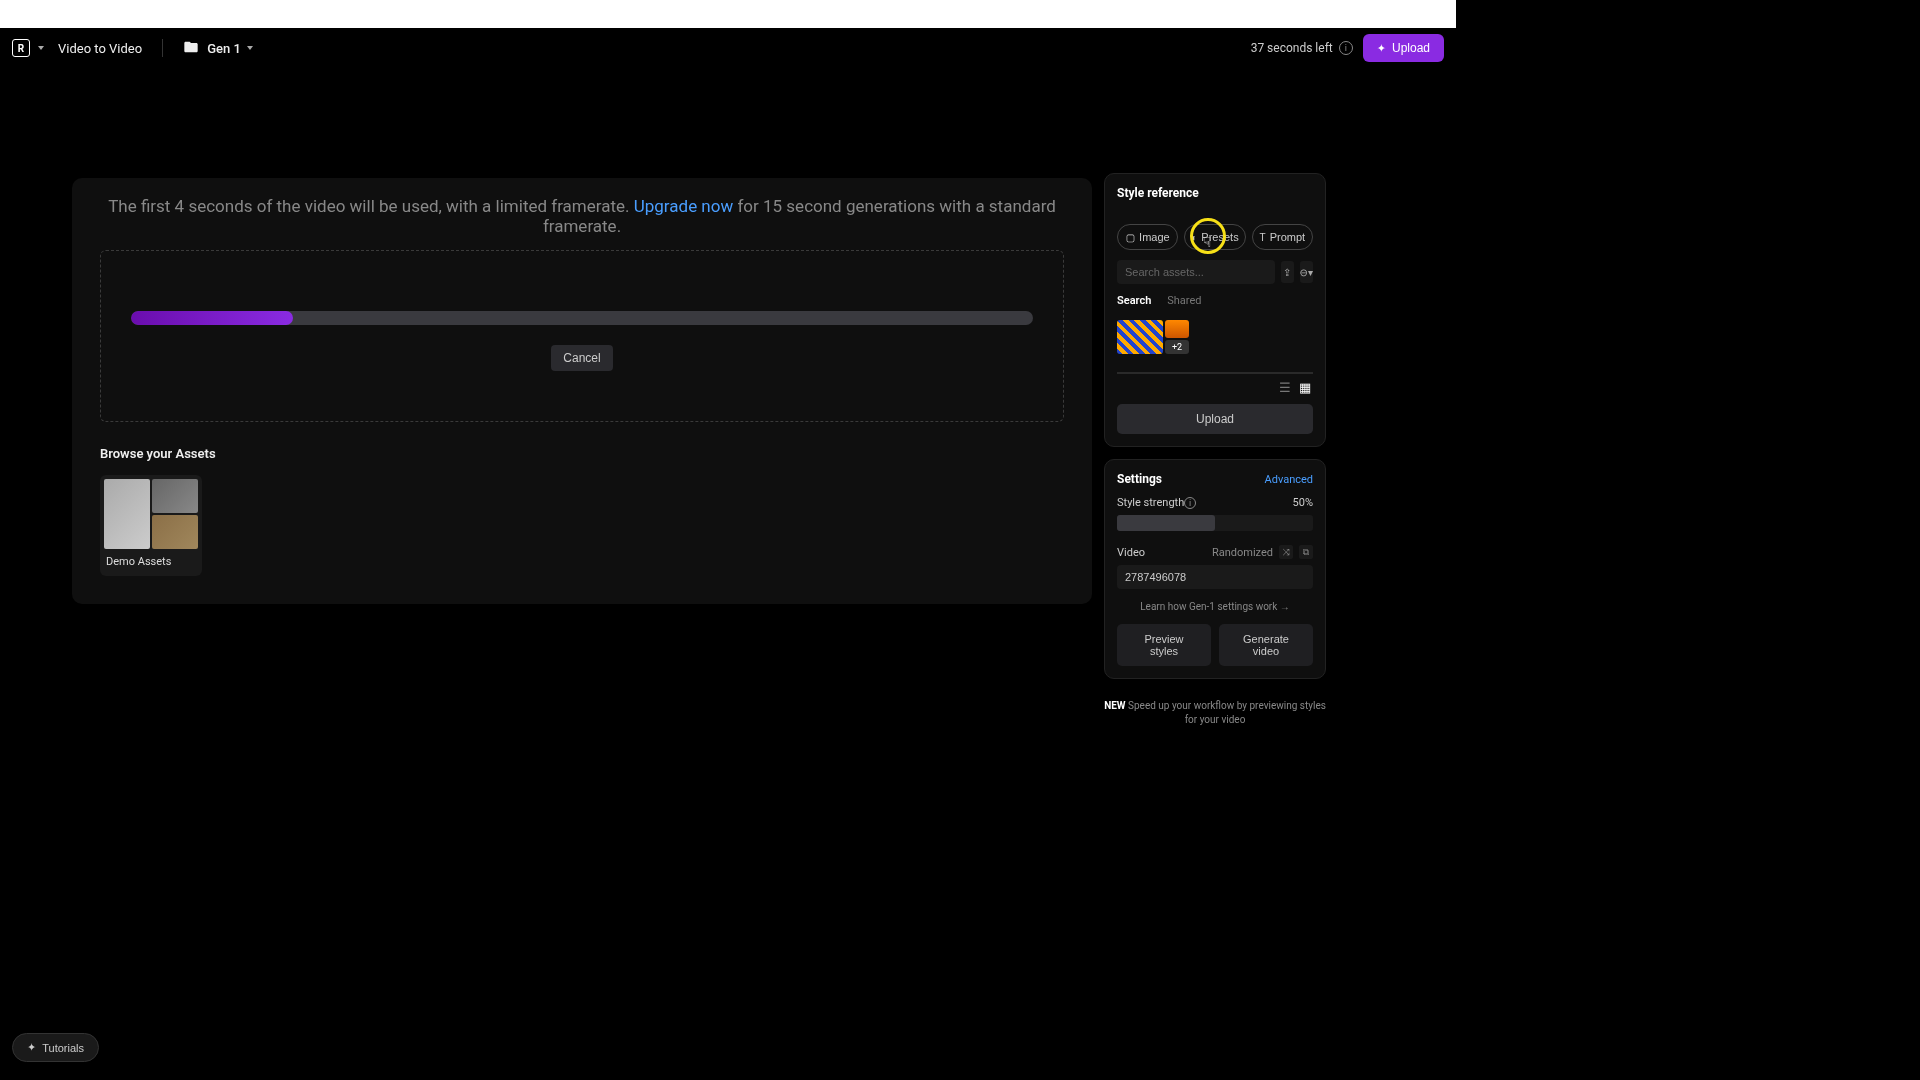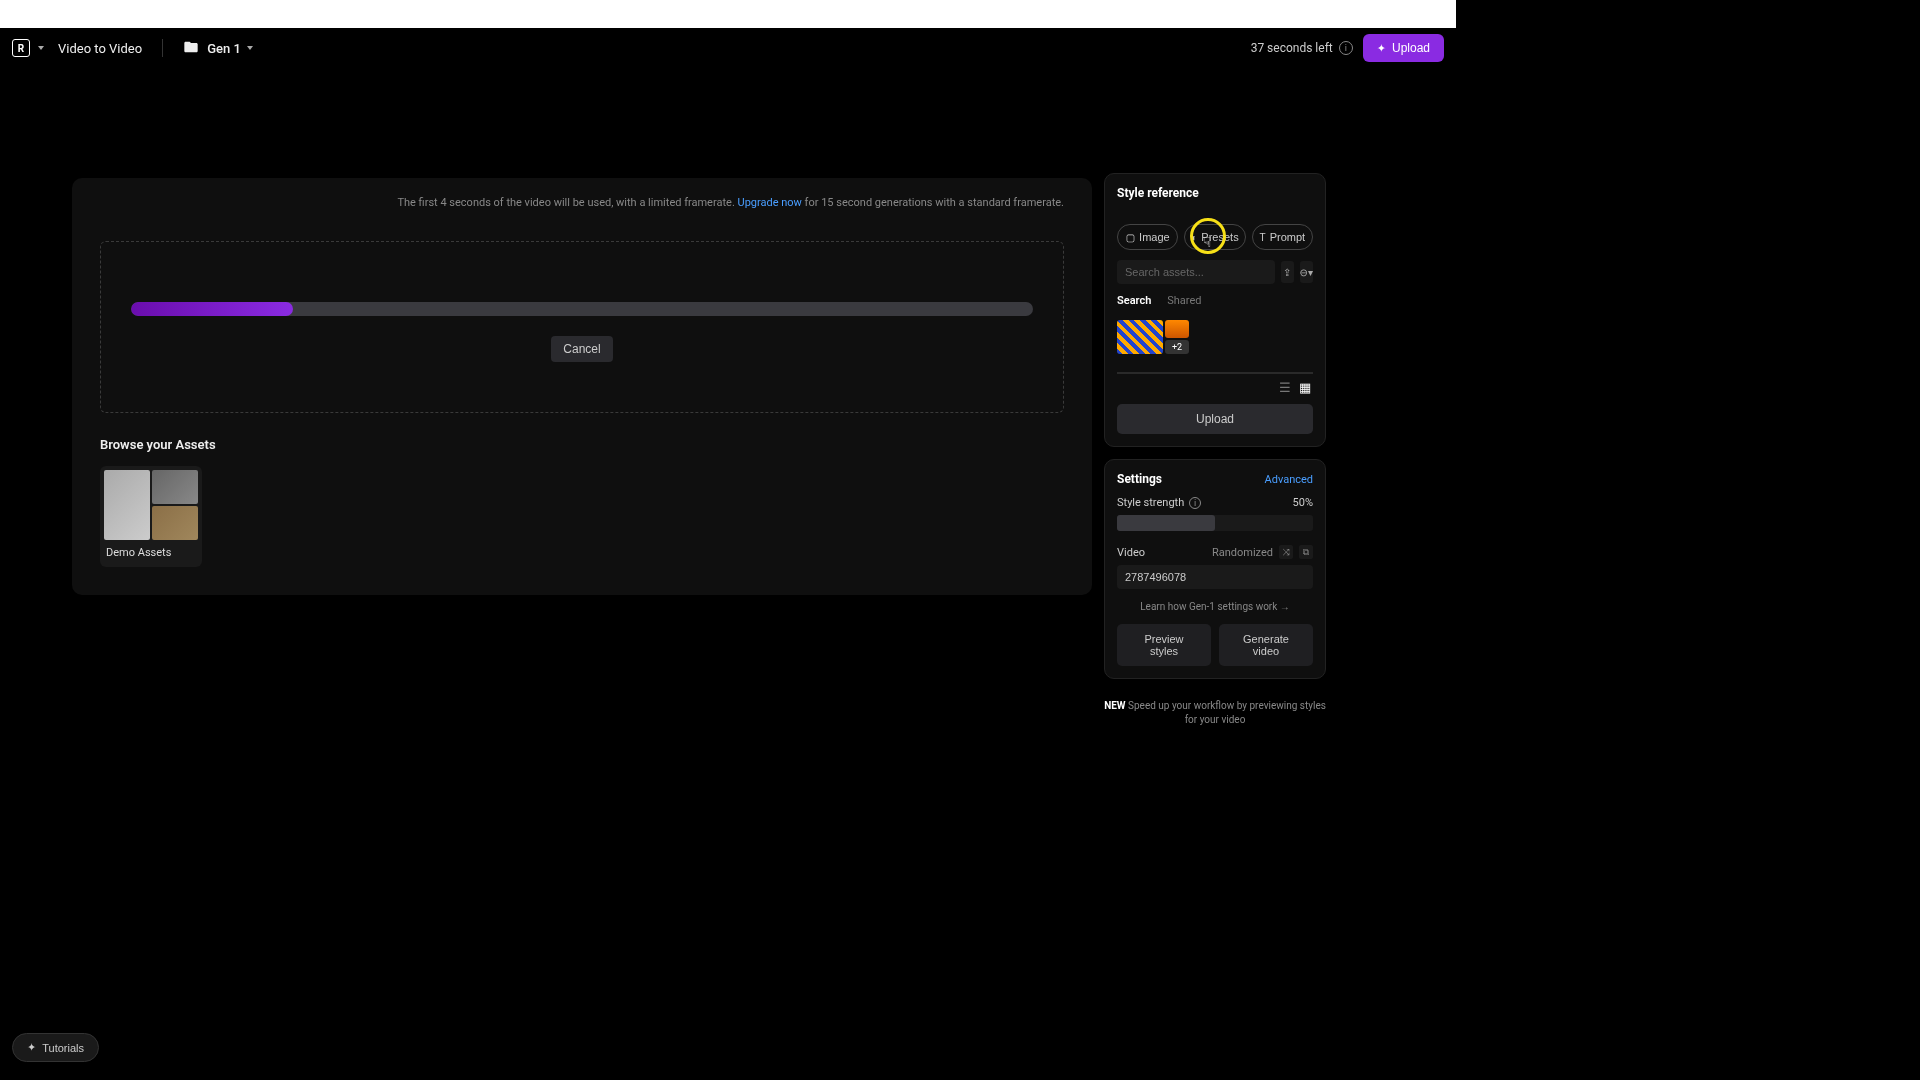--- a/index.html
+++ b/index.html
@@ -79,24 +79,24 @@
 .left-panel {
   flex: 1;
   background: #0f0f0f;
   border-radius: 10px;
   padding: 18px 28px 28px 28px;
   max-width: 1020px;
   margin-left: 60px;
 }
 
 .framerate-text {
-  text-align: right;
-  font-size: 11px;
+  text-align: center;
+  font-size: 17px;
   color: #888;
-  margin-bottom: 32px;
+  margin-bottom: 14px;
 }
 .framerate-text a { color: #4a9eff; text-decoration: none; }
 
 .upload-zone {
   border: 1px dashed #3a3a3a;
   border-radius: 6px;
   padding: 60px 30px 50px 30px;
   display: flex;
   flex-direction: column;
   align-items: center;
@@ -499,21 +499,21 @@
       <button class="upload-ref-btn">Upload</button>
     </div>
 
     <div class="panel-card">
       <div class="settings-header">
         <div class="panel-title" style="margin-bottom:0">Settings</div>
         <div class="advanced-link">Advanced</div>
       </div>
 
       <div class="setting-row">
-        <span style="display:flex;align-items:center;gap:5px;">
+        <span style="display:flex;align-items:center;">
           <span>Style strength</span>
           <span class="info-circle" style="width:12px;height:12px;">i</span>
         </span>
         <span>50%</span>
       </div>
       <div class="strength-slider">
         <div class="strength-fill"></div>
       </div>
 
       <div class="seed-row">

